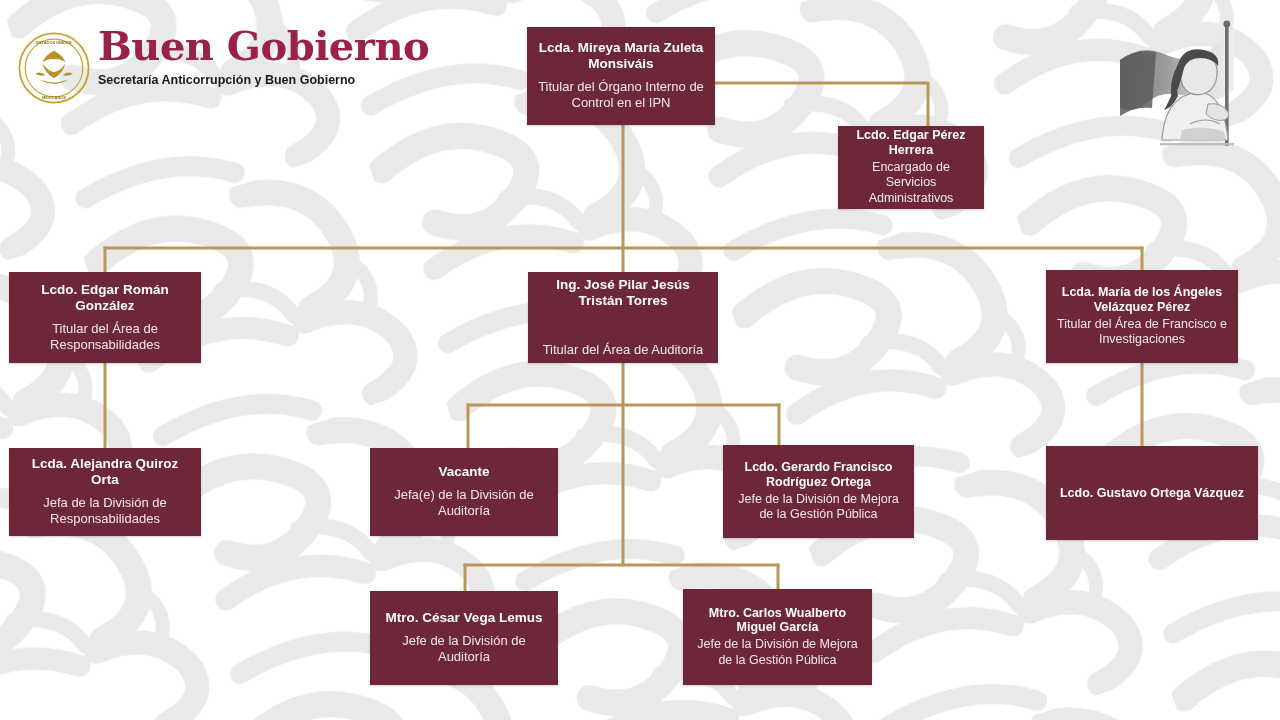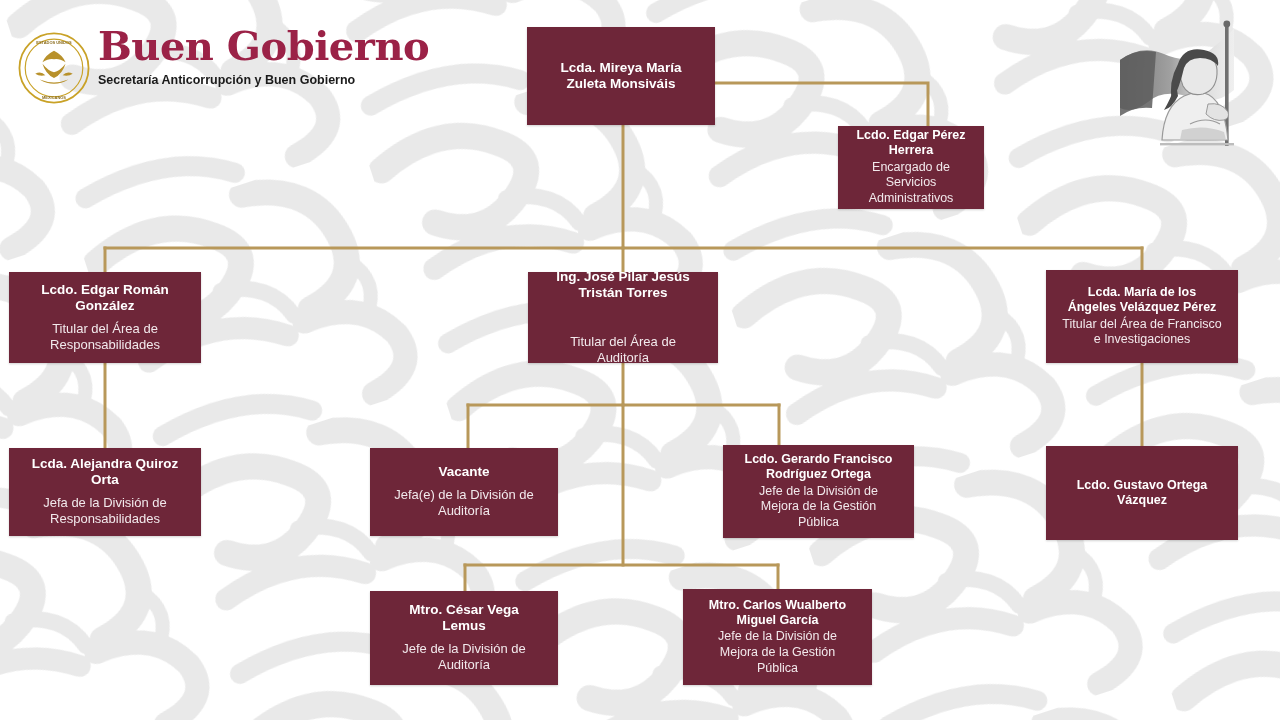--- a/index.html
+++ b/index.html
@@ -89,21 +89,21 @@
     position: absolute;
     z-index: 3;
     background: #6E2639;
     color: #ffffff;
     box-sizing: border-box;
     display: flex;
     flex-direction: column;
     align-items: center;
     justify-content: center;
     text-align: center;
-    padding: 6px 16px;
+    padding: 6px 8px;
     box-shadow: 0 1px 2px rgba(0,0,0,0.18);
   }
   .node .nm {
     font-weight: 700;
     font-size: 13.5px;
     line-height: 1.18;
     color: #ffffff;
   }
   .node .rl {
     font-weight: 400;
@@ -213,20 +213,21 @@
 
       <path d="M623 405 L623 565"></path>
       <path d="M465 565 L778 565"></path>
       <path d="M465 565 L465 591"></path>
       <path d="M778 565 L778 589"></path>
     </g>
   </svg>
 
   <div class="node" style="left:527px; top:27px; width:188px; height:98px;">
     <div class="nm">Lcda. Mireya María Zuleta Monsiváis</div>
+    <div class="rl">Titular del Órgano Interno de Control en el IPN</div>
   </div>
 
   <div class="node tight small" style="left:838px; top:126px; width:146px; height:83px;">
     <div class="nm">Lcdo. Edgar Pérez Herrera</div>
     <div class="rl">Encargado  de Servicios Administrativos</div>
   </div>
 
   <div class="node" style="left:9px; top:272px; width:192px; height:91px;">
     <div class="nm">Lcdo. Edgar Román González</div>
     <div class="rl">Titular del Área de Responsabilidades</div>
@@ -250,21 +251,21 @@
   <div class="node" style="left:370px; top:448px; width:188px; height:88px;">
     <div class="nm">Vacante</div>
     <div class="rl">Jefa(e) de la División de Auditoría</div>
   </div>
 
   <div class="node tight small" style="left:683px; top:445px; width:191px; height:93px;margin-left:40px;">
     <div class="nm">Lcdo. Gerardo  Francisco Rodríguez Ortega</div>
     <div class="rl">Jefe de la División de Mejora de la Gestión Pública</div>
   </div>
 
-  <div class="node tight small" style="left:1046px; top:446px; width:192px; height:94px;">
+  <div class="node tight small" style="left:1046px; top:446px; width:212px; height:94px;">
     <div class="nm">Lcdo. Gustavo Ortega Vázquez</div>
   </div>
 
   <div class="node" style="left:370px; top:591px; width:188px; height:94px;">
     <div class="nm">Mtro. César Vega Lemus</div>
     <div class="rl">Jefe de la División de Auditoría</div>
   </div>
 
   <div class="node tight small" style="left:683px; top:589px; width:189px; height:96px;">
     <div class="nm">Mtro. Carlos Wualberto Miguel García</div>

